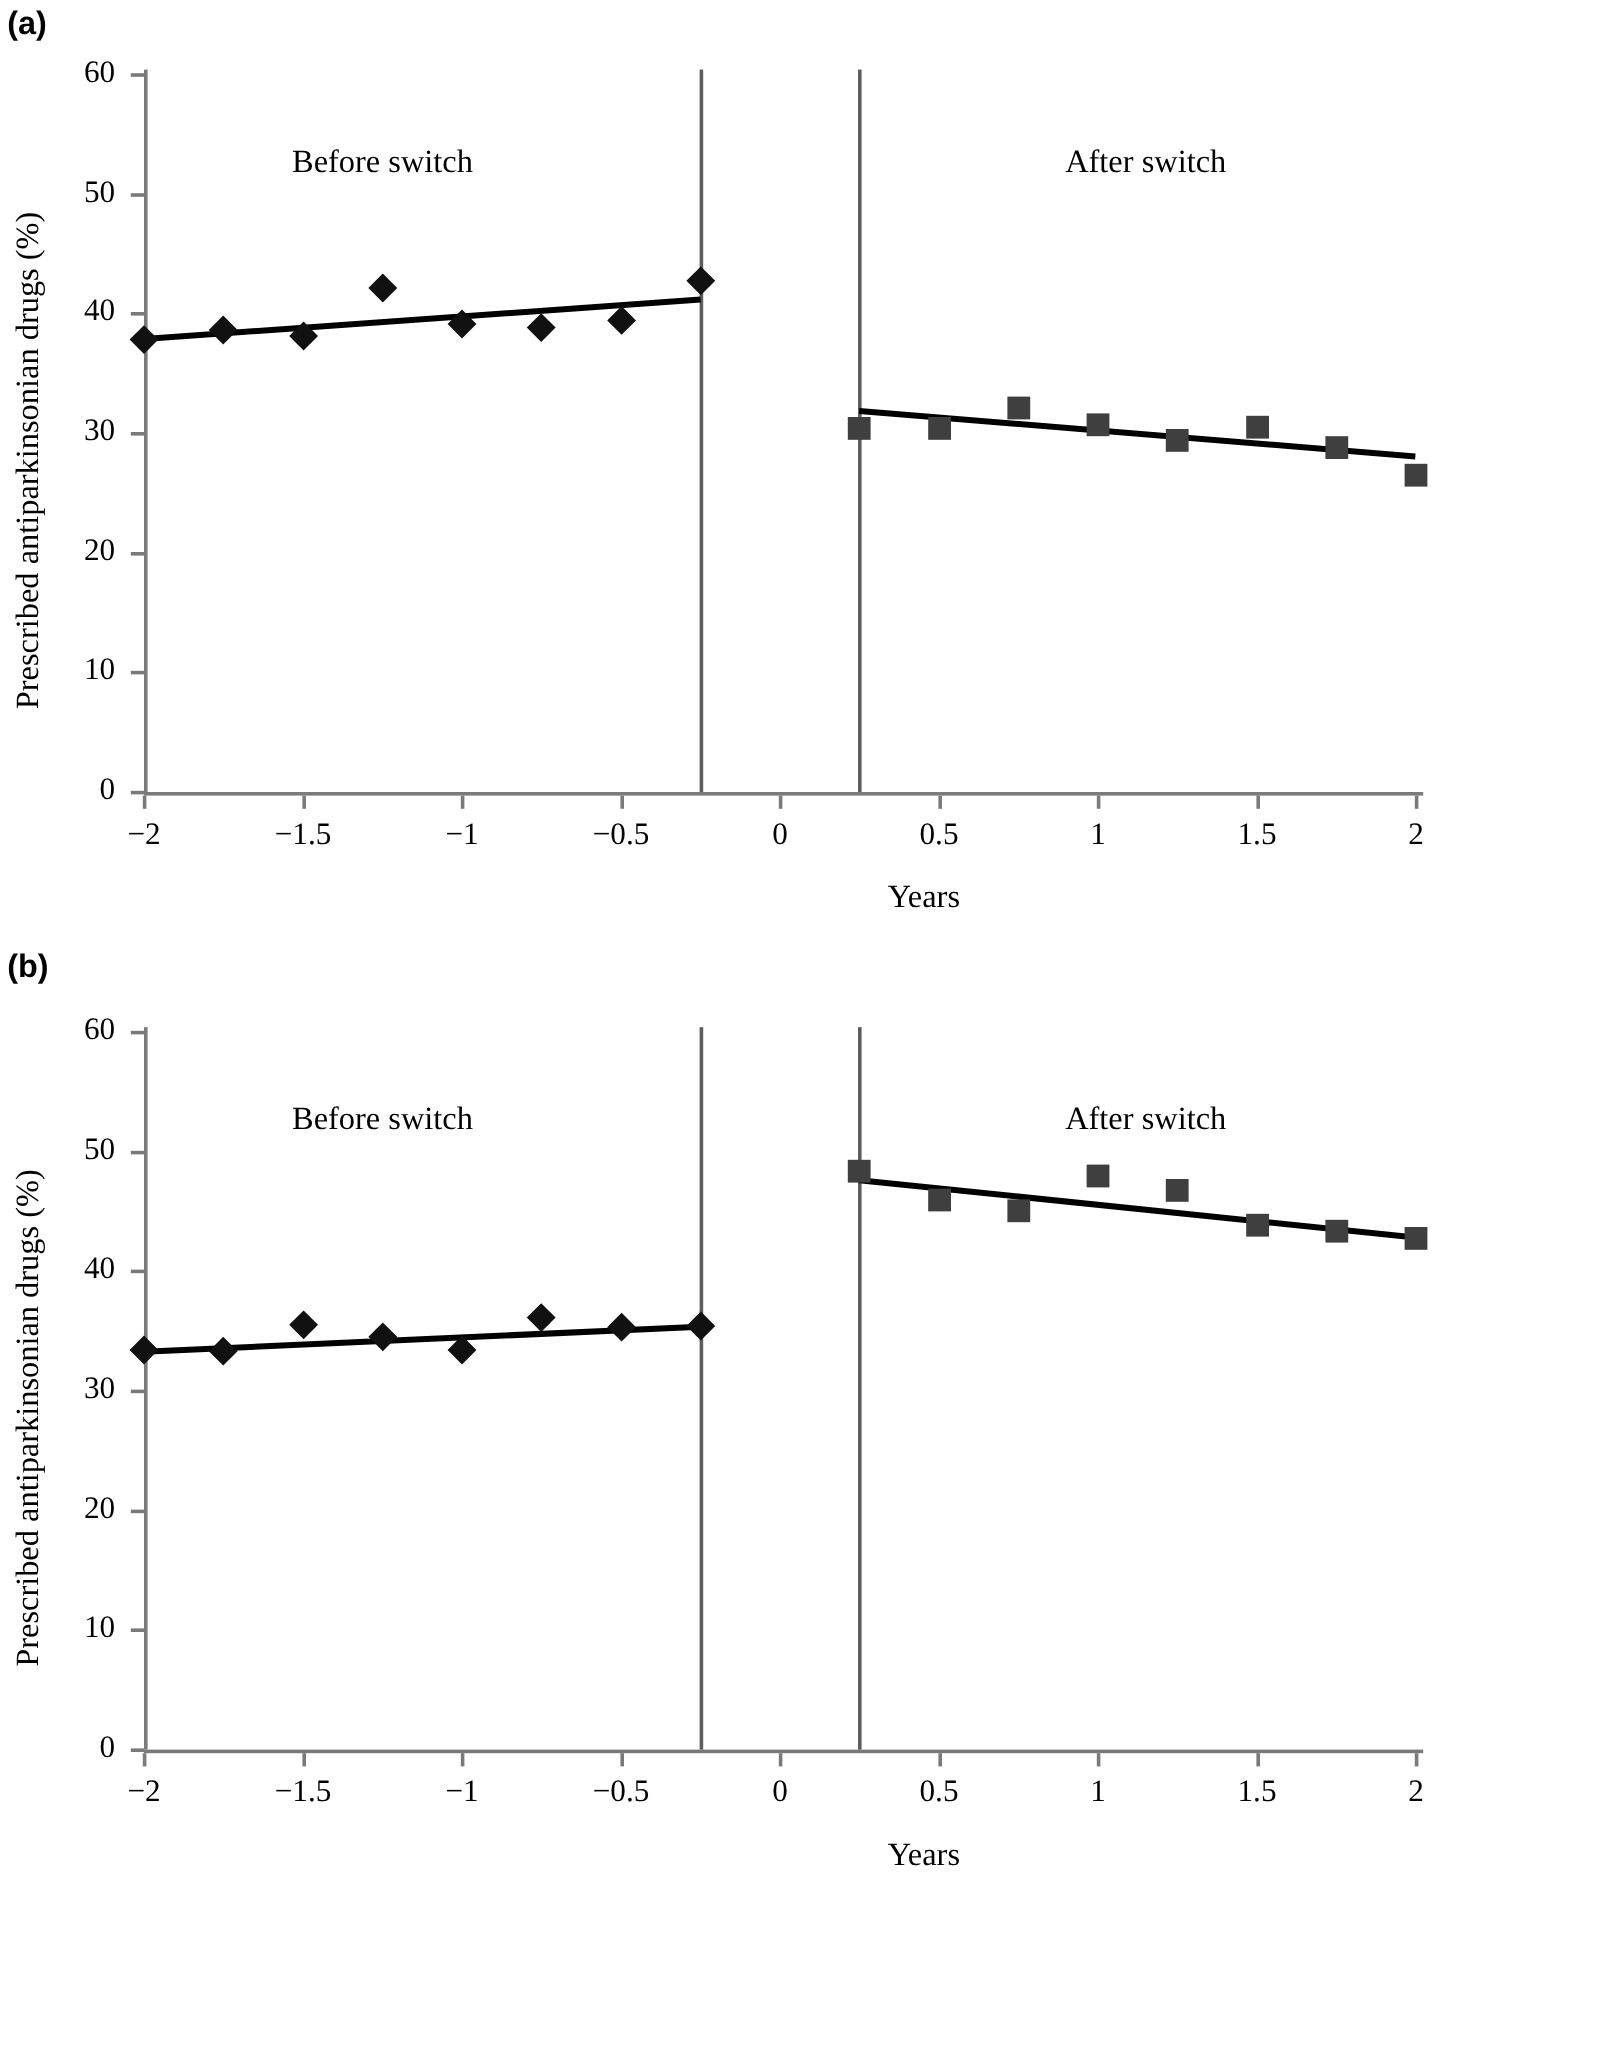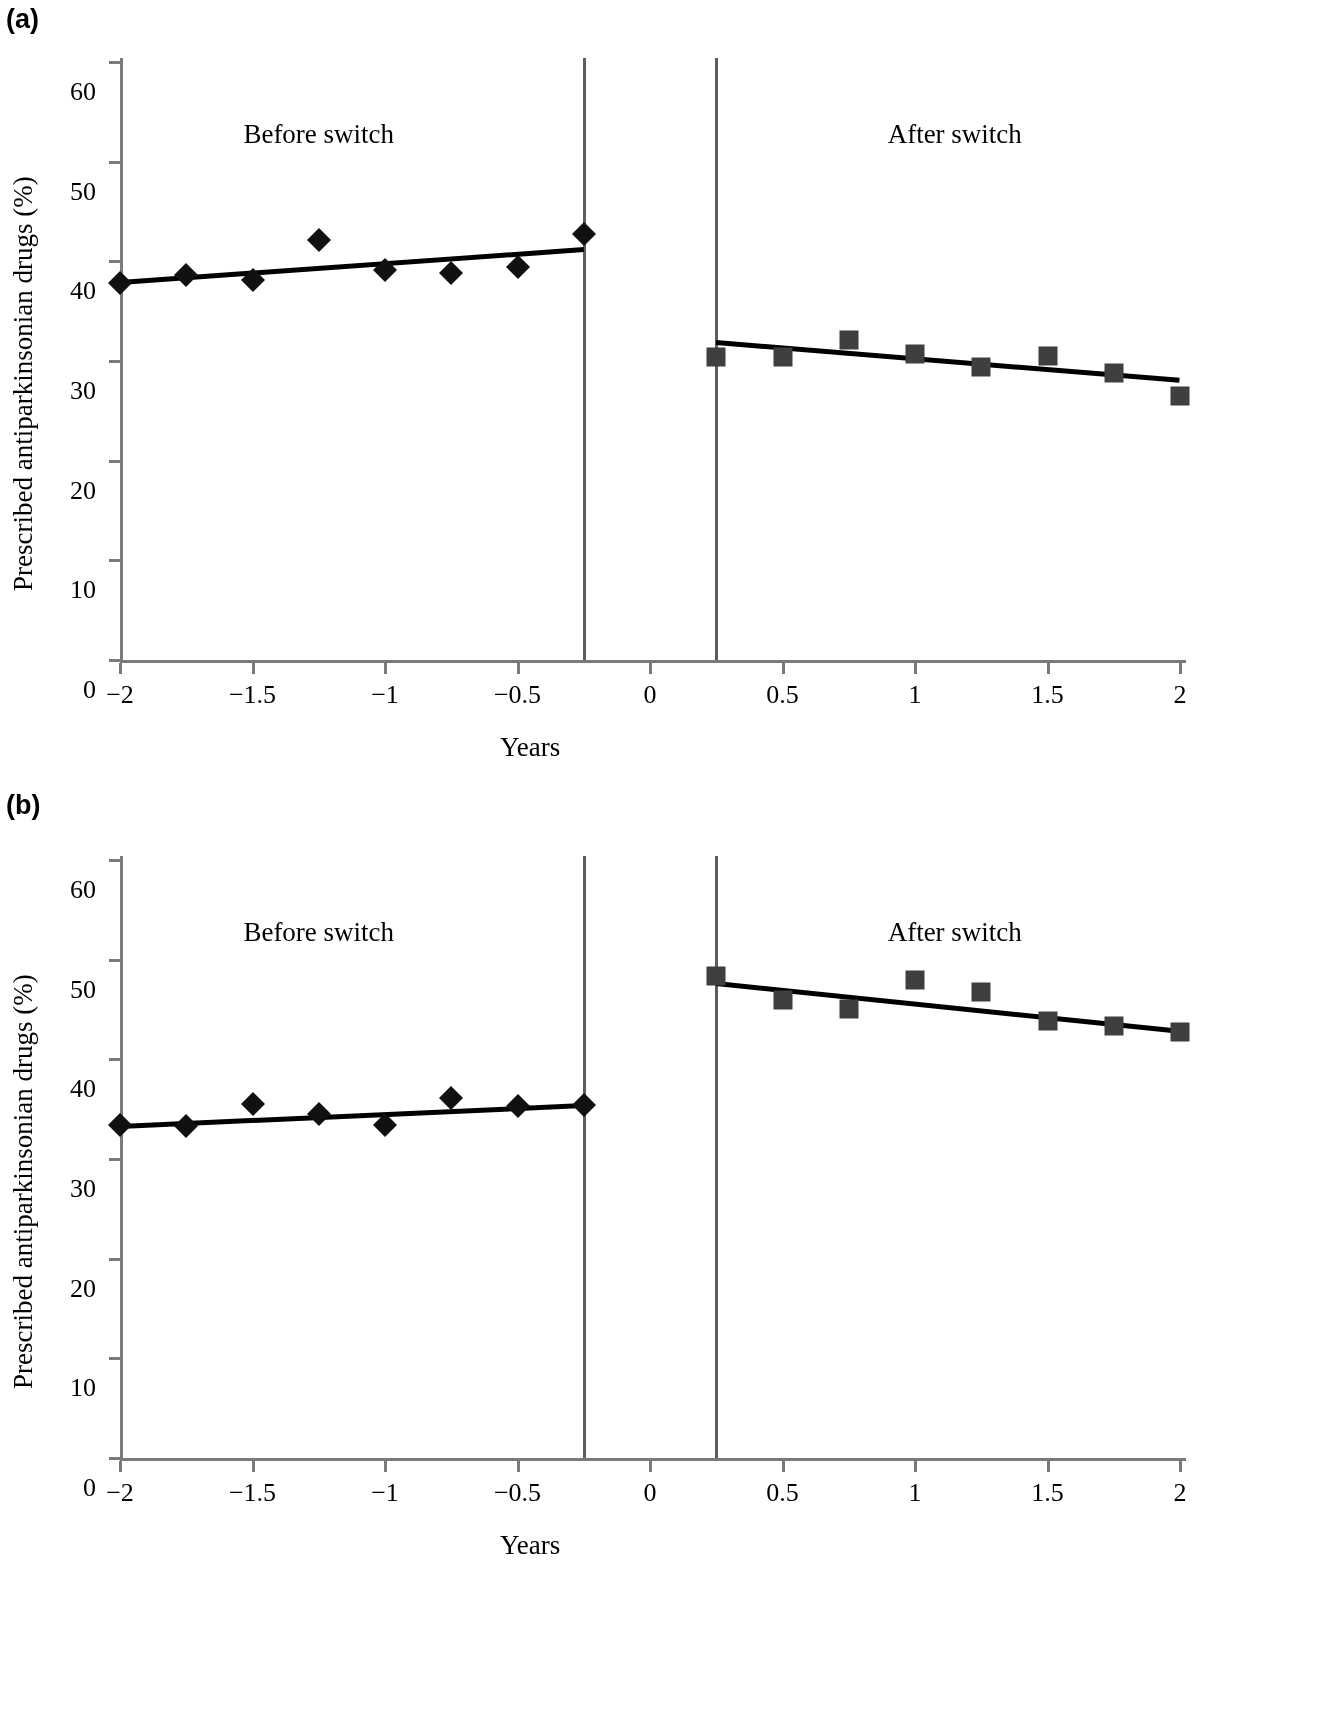--- a/index.html
+++ b/index.html
@@ -54,27 +54,27 @@
   }
   .tick-y { width: 11px; height: 3px; }
   .tick-x { width: 3px; height: 11px; }
 
   .tick-label {
     position: absolute;
     font-size: 26px;
     font-family: "Liberation Serif", serif;
     white-space: nowrap;
   }
-  .tick-label-y { text-align: right; margin-top: 32px; }
+  .tick-label-y { text-align: right; }
   .tick-label-x { text-align: center; }
 
   .axis-title-x {
     position: absolute;
     font-size: 27px;
-    text-align: left;
+    text-align: right;
     white-space: nowrap;
   }
   .axis-title-y {
     position: absolute;
     font-size: 27px;
     white-space: nowrap;
     transform-origin: 0 0;
     transform: rotate(-90deg);
   }
 

